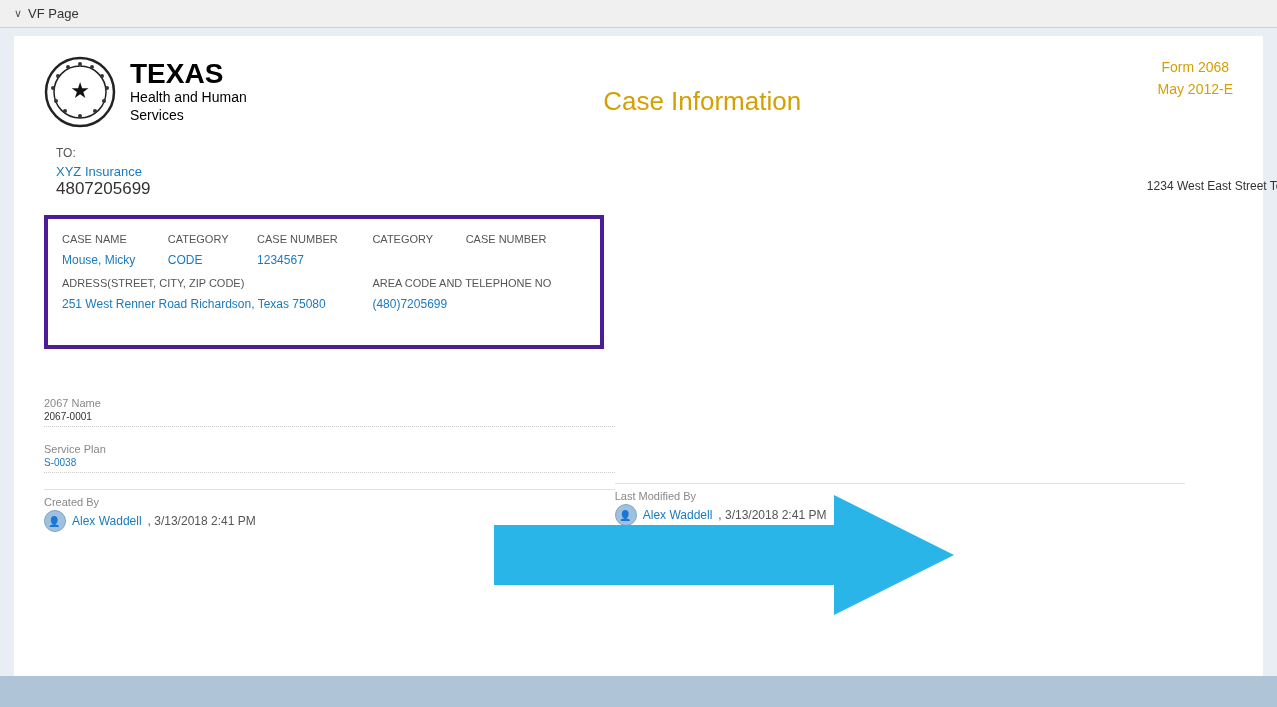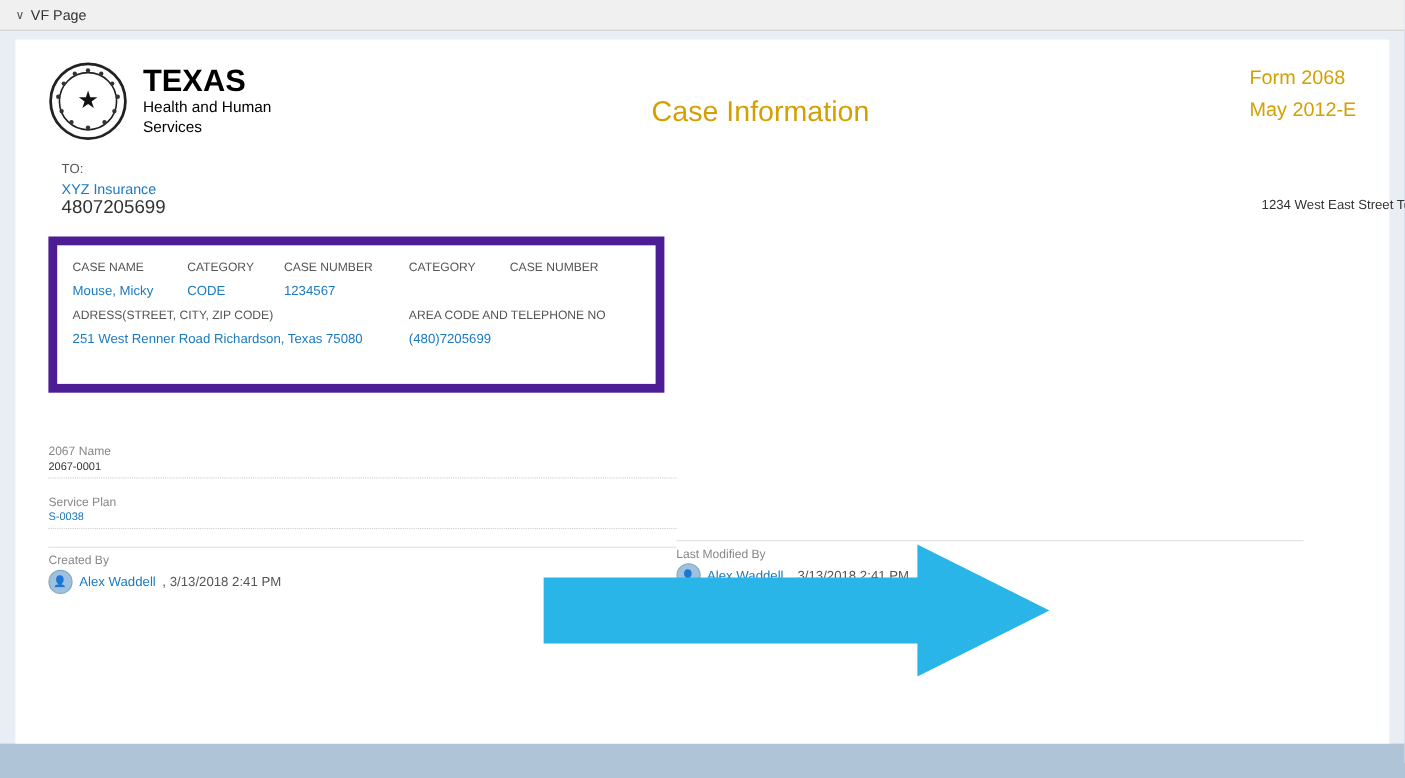--- a/index.html
+++ b/index.html
@@ -64,22 +64,22 @@
       line-height: 1.3;
     }
     .case-info-title {
       font-size: 26px;
       color: #d4a000;
       font-weight: normal;
       text-align: center;
       margin-top: 30px;
     }
     .form-info {
-      text-align: left;
-      font-size: 18px;
+      text-align: center;
+      font-size: 14px;
       color: #d4a000;
       line-height: 1.6;
     }
     
     .to-from-area {
       display: flex;
       justify-content: space-between;
       margin-bottom: 16px;
     }
     .to-section {
@@ -106,21 +106,21 @@
     .from-name {
       color: #1a7abf;
       font-size: 13px;
     }
     .from-address {
       color: #333;
       font-size: 12px;
     }
     
     .table-container {
-      border: 8px solid #4c1d95;
+      border: 4px solid #4c1d95;
       padding: 10px 14px;
       margin-bottom: 20px;
       width: 560px;
     }
     .case-table {
       width: 100%;
       border-collapse: collapse;
       font-size: 12px;
     }
     .case-table th {

